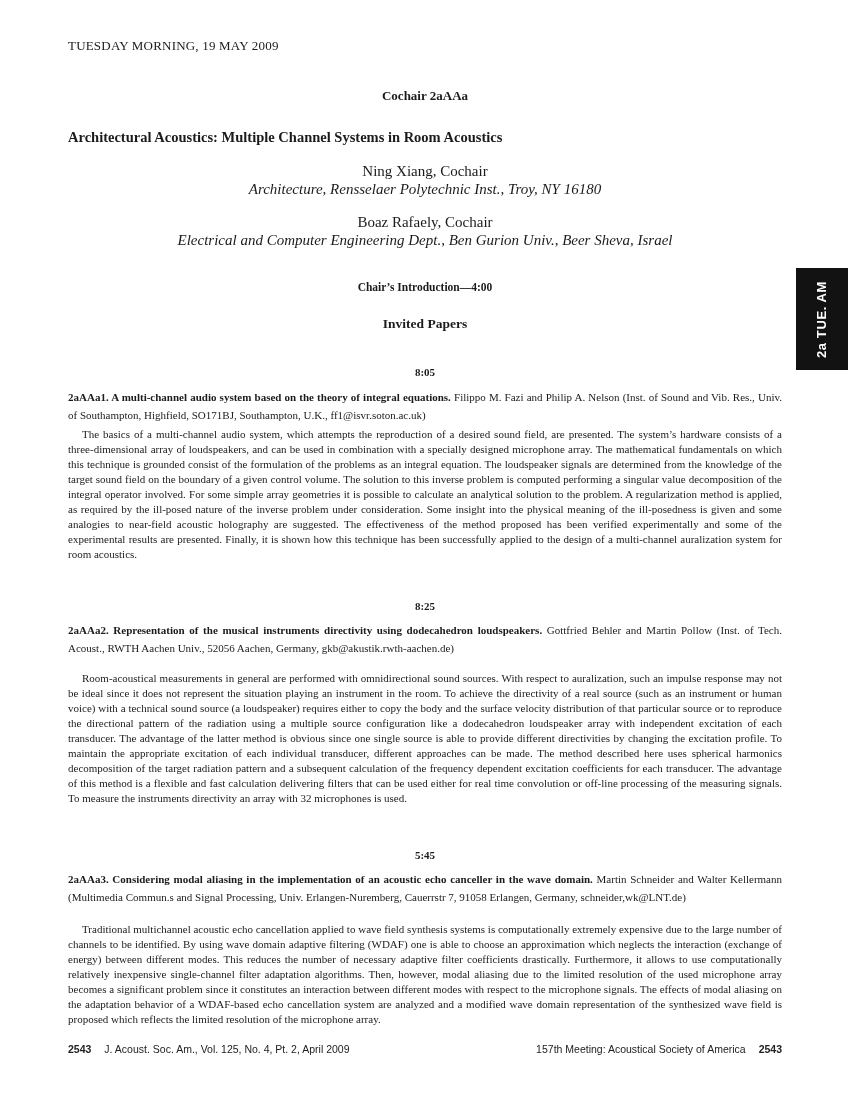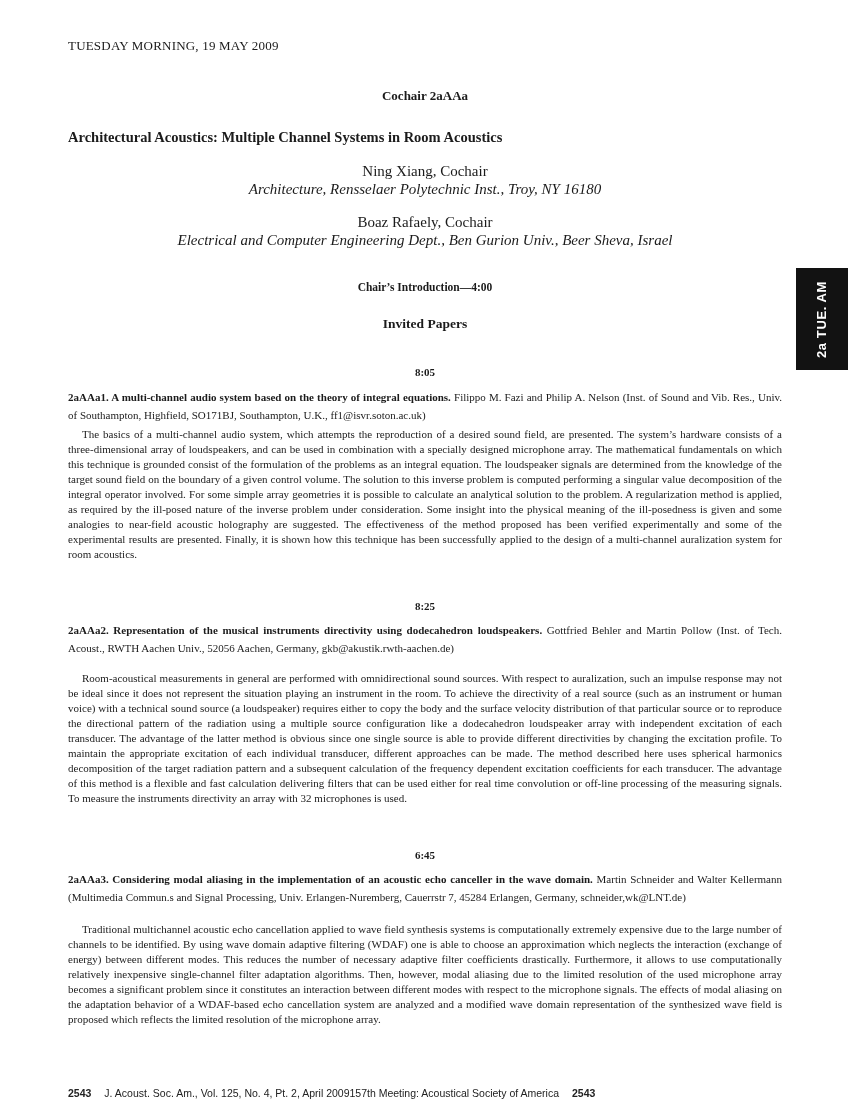--- a/index.html
+++ b/index.html
@@ -36,22 +36,22 @@
   .heading-2 { top:621px; }
   .heading-3 { top:870px; }
   .paper-heading .bold { font-weight:bold; }
 
   .paper-abstract { font-size:11px; line-height:15px; text-align:justify; text-indent:14px; }
   .abstract-1 { top:427px; }
   .abstract-2 { top:671px; }
   .abstract-3 { top:922px; }
 
   .footer-row {
-    top:1043px; display:flex; 
-    font-family:"Liberation Sans", sans-serif; font-size:10.5px; color:#222;margin-top:44px;
+    top:1043px; display:flex; justify-content:space-between;
+    font-family:"Liberation Sans", sans-serif; font-size:10.5px; color:#222;
   }
   .footer-left, .footer-right { display:flex; gap:13px; align-items:baseline; }
   .footer-pagenum { font-weight:bold; }
 
   .side-tab {
     position:absolute; top:268px; right:2px; width:52px; height:102px;
     background:#121212; display:flex; align-items:center; justify-content:center;
   }
   .side-tab span {
     transform:rotate(-90deg); white-space:nowrap;
@@ -91,23 +91,23 @@
     <span class="bold">2aAAa1. A multi-channel audio system based on the theory of integral equations.</span><span> Filippo M. Fazi and Philip A. Nelson (Inst. of Sound and Vib. Res., Univ. of Southampton, Highfield, SO171BJ, Southampton, U.K., ff1@isvr.soton.ac.uk)</span>
   </div>
   <div class="content-col paper-abstract abstract-1">The basics of a multi-channel audio system, which attempts the reproduction of a desired sound field, are presented. The system’s hardware consists of a three-dimensional array of loudspeakers, and can be used in combination with a specially designed microphone array. The mathematical fundamentals on which this technique is grounded consist of the formulation of the problems as an integral equation. The loudspeaker signals are determined from the knowledge of the target sound field on the boundary of a given control volume. The solution to this inverse problem is computed performing a singular value decomposition of the integral operator involved. For some simple array geometries it is possible to calculate an analytical solution to the problem. A regularization method is applied, as required by the ill-posed nature of the inverse problem under consideration. Some insight into the physical meaning of the ill-posedness is given and some analogies to near-field acoustic holography are suggested. The effectiveness of the method proposed has been verified experimentally and some of the experimental results are presented. Finally, it is shown how this technique has been successfully applied to the design of a multi-channel auralization system for room acoustics.</div>
 
   <div class="content-col paper-time time-2">8:25</div>
   <div class="content-col paper-heading heading-2">
     <span class="bold">2aAAa2. Representation of the musical instruments directivity using dodecahedron loudspeakers.</span><span> Gottfried Behler and Martin Pollow (Inst. of Tech. Acoust., RWTH Aachen Univ., 52056 Aachen, Germany, gkb@akustik.rwth-aachen.de)</span>
   </div>
   <div class="content-col paper-abstract abstract-2">Room-acoustical measurements in general are performed with omnidirectional sound sources. With respect to auralization, such an impulse response may not be ideal since it does not represent the situation playing an instrument in the room. To achieve the directivity of a real source (such as an instrument or human voice) with a technical sound source (a loudspeaker) requires either to copy the body and the surface velocity distribution of that particular source or to reproduce the directional pattern of the radiation using a multiple source configuration like a dodecahedron loudspeaker array with independent excitation of each transducer. The advantage of the latter method is obvious since one single source is able to provide different directivities by changing the excitation profile. To maintain the appropriate excitation of each individual transducer, different approaches can be made. The method described here uses spherical harmonics decomposition of the target radiation pattern and a subsequent calculation of the frequency dependent excitation coefficients for each transducer. The advantage of this method is a flexible and fast calculation delivering filters that can be used either for real time convolution or off-line processing of the measuring signals. To measure the instruments directivity an array with 32 microphones is used.</div>
 
-  <div class="content-col paper-time time-3">6:45</div>
+  <div class="content-col paper-time time-3">5:45</div>
   <div class="content-col paper-heading heading-3">
-    <span class="bold">2aAAa3. Considering modal aliasing in the implementation of an acoustic echo canceller in the wave domain.</span><span> Martin Schneider and Walter Kellermann (Multimedia Commun.s and Signal Processing, Univ. Erlangen-Nuremberg, Cauerrstr 7, 45284 Erlangen, Germany, schneider,wk@LNT.de)</span>
+    <span class="bold">2aAAa3. Considering modal aliasing in the implementation of an acoustic echo canceller in the wave domain.</span><span> Martin Schneider and Walter Kellermann (Multimedia Commun.s and Signal Processing, Univ. Erlangen-Nuremberg, Cauerrstr 7, 91058 Erlangen, Germany, schneider,wk@LNT.de)</span>
   </div>
   <div class="content-col paper-abstract abstract-3">Traditional multichannel acoustic echo cancellation applied to wave field synthesis systems is computationally extremely expensive due to the large number of channels to be identified. By using wave domain adaptive filtering (WDAF) one is able to choose an approximation which neglects the interaction (exchange of energy) between different modes. This reduces the number of necessary adaptive filter coefficients drastically. Furthermore, it allows to use computationally relatively inexpensive single-channel filter adaptation algorithms. Then, however, modal aliasing due to the limited resolution of the used microphone array becomes a significant problem since it constitutes an interaction between different modes with respect to the microphone signals. The effects of modal aliasing on the adaptation behavior of a WDAF-based echo cancellation system are analyzed and a modified wave domain representation of the synthesized wave field is proposed which reflects the limited resolution of the microphone array.</div>
 
   <div class="side-tab">
     <span>2a TUE. AM</span>
   </div>
 
   <div class="content-col footer-row">
     <div class="footer-left">
       <span class="footer-pagenum">2543</span>

